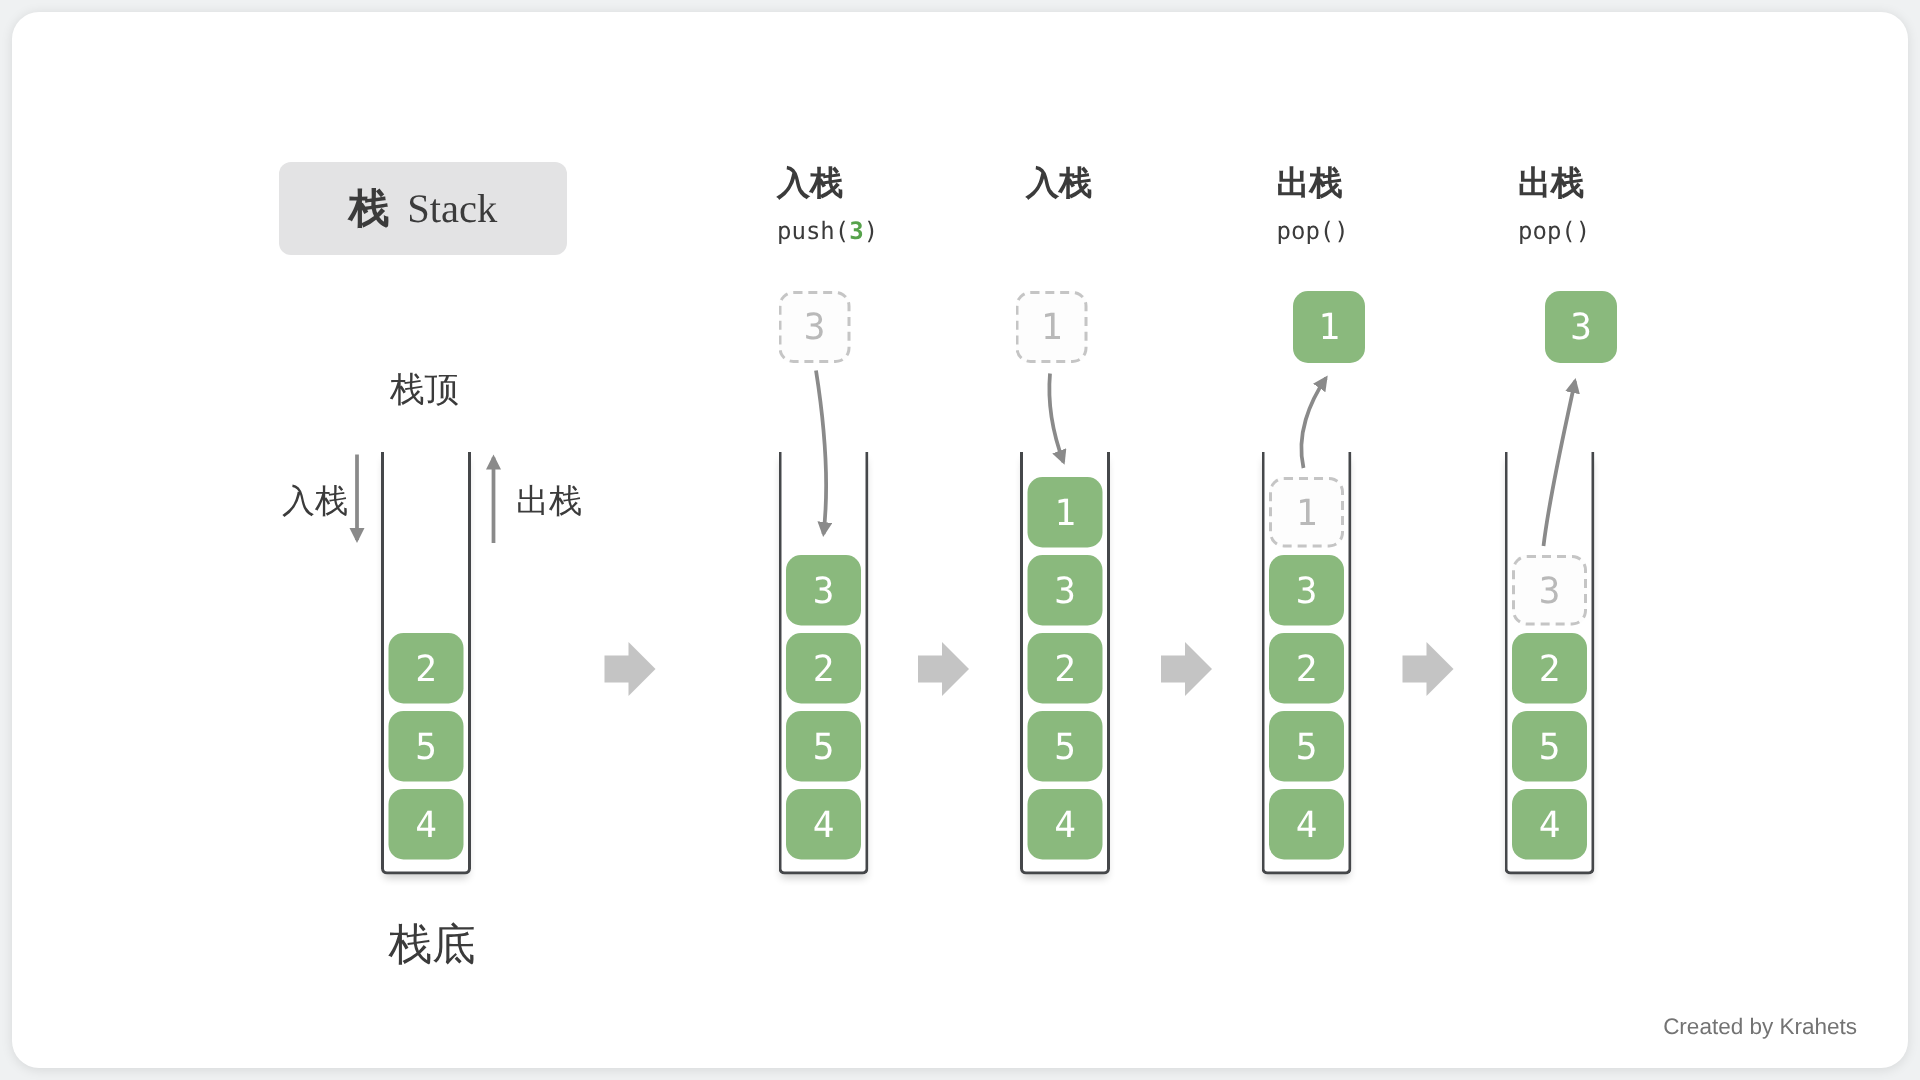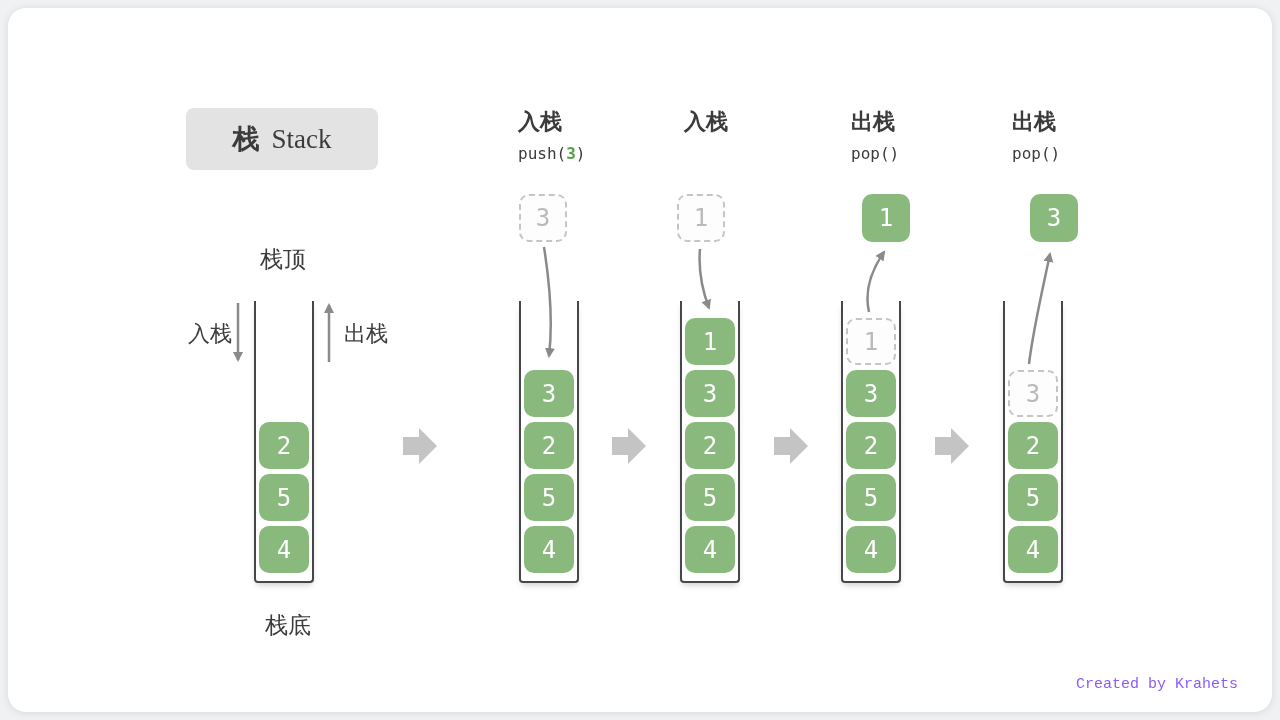--- a/index.html
+++ b/index.html
@@ -29,26 +29,26 @@
   .ghost{background:#fdfdfd;border:2px dashed #c5c5c5;color:#b9b9b9;box-sizing:border-box;}
   
   .float-box{position:absolute;top:194px;width:48px;height:48px;border-radius:10px;
     font-family:"DejaVu Sans Mono",monospace;font-size:24px;
     display:flex;align-items:center;justify-content:center;}
   .float-ghost{background:#fdfdfd;border:2px dashed #c5c5c5;color:#b9b9b9;box-sizing:border-box;}
   .float-solid{background:#8ab97d;color:#ffffff;}
   
   .anno{position:absolute;color:#3b3b3b;font-weight:normal;}
   .anno-top{left:233px;top:244px;width:100px;text-align:center;font-size:23px;}
-  .anno-bottom{left:238px;top:610px;width:100px;text-align:center;font-size:23px;}
+  .anno-bottom{left:238px;top:610px;width:100px;text-align:center;font-size:29px;}
   .anno-push{left:178px;top:319px;width:54px;text-align:right;font-size:22px;}
   .anno-pop{left:344px;top:319px;width:54px;text-align:left;font-size:22px;}
   .overlay{position:absolute;left:0;top:0;pointer-events:none;}
-  .watermark{position:absolute;right:42px;top:676px;font-family:Liberation Mono, monospace;
-    font-size:15px;color:#8b5cf6;}
+  .watermark{position:absolute;right:42px;top:676px;font-family:Liberation Sans, sans-serif;
+    font-size:15px;color:#737373;}
 </style>
 </head>
 <body>
 
 <div id="stage">
   <div class="card"></div>
 
   <div class="title-box">
     <span class="title-cjk">栈</span>
     <span class="title-en">Stack</span>

